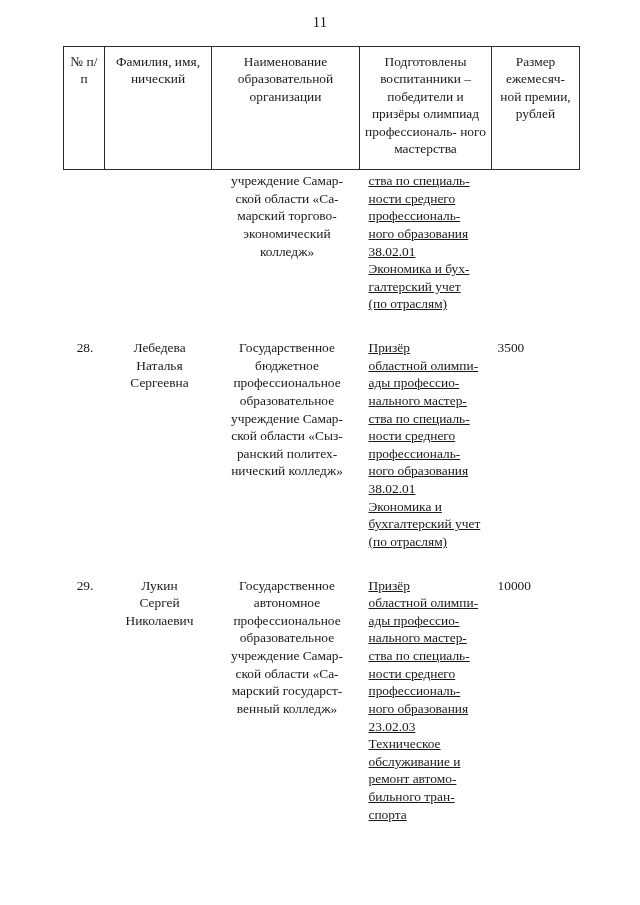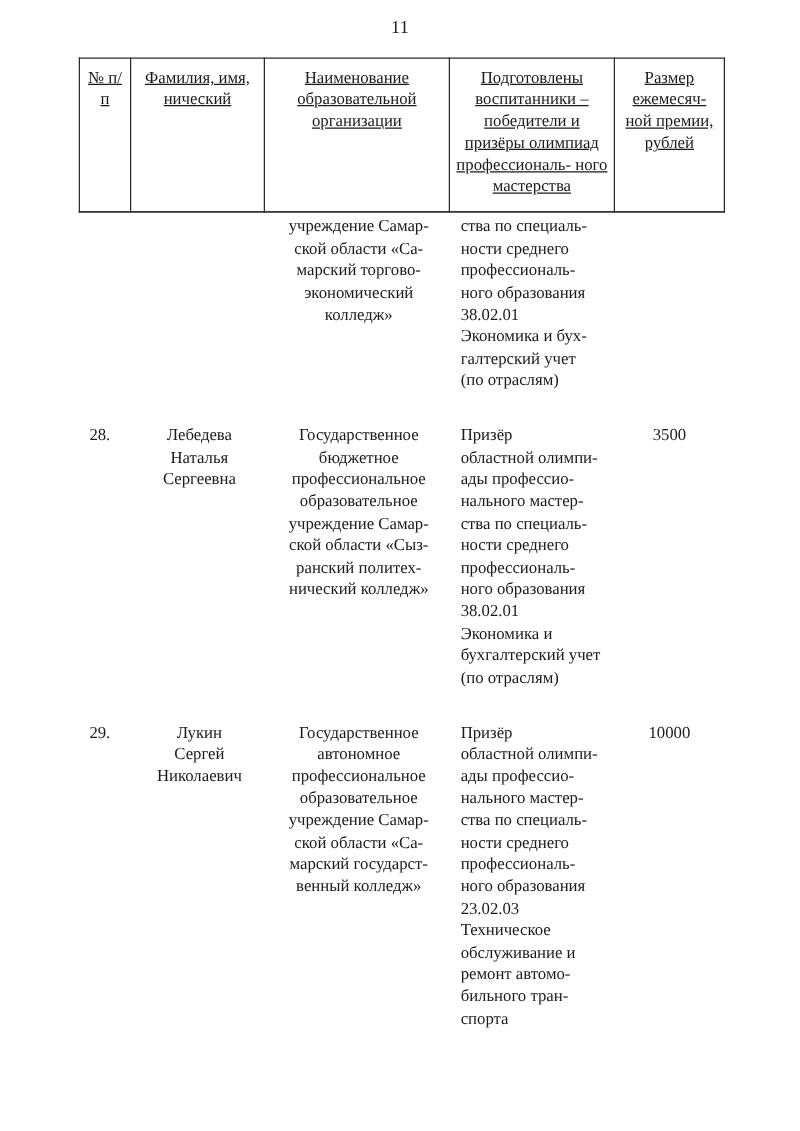--- a/index.html
+++ b/index.html
@@ -54,41 +54,40 @@
 
   
   .doc-table thead th {
     border: 1px solid #2b2b2b;
     padding: 6px 4px 8px 4px;
     vertical-align: top;
     text-align: center;
     font-weight: normal;
     line-height: 1.30;
     height: 108px;
-    text-decoration: underline;
   }
 
   
   .doc-table tbody td {
     border: 0;
     padding: 0 6px 0 6px;
     vertical-align: top;
     line-height: 1.315;
     white-space: pre-line;
   }
 
   .doc-table tbody td.cell-num {
-    text-align: left;
+    text-align: center;
     padding-left: 8px;
     white-space: nowrap;
   }
   .doc-table tbody td.cell-name   { text-align: center; padding-left: 9px; }
   .doc-table tbody td.cell-org    { text-align: center; padding-left: 9px; }
-  .doc-table tbody td.cell-prep   { text-align: left; padding-left: 9px; }
-  .doc-table tbody td.cell-amount { text-align: center; white-space: nowrap; }
+  .doc-table tbody td.cell-prep   { text-align: left; padding-left: 9px; text-decoration: underline; }
+  .doc-table tbody td.cell-amount { text-align: left; white-space: nowrap; }
 
   .row-spacer td {
     height: 26px;
     font-size: 0;
     line-height: 0;
     padding: 0;
   }
 
   
   tr.row-continued td { padding-top: 2px; }

